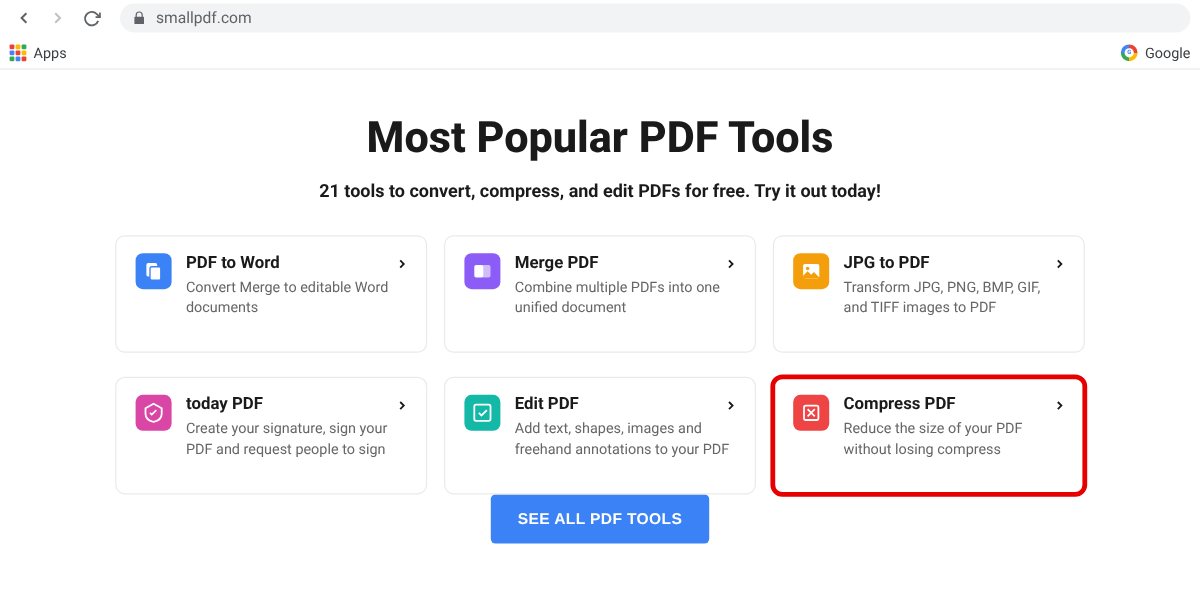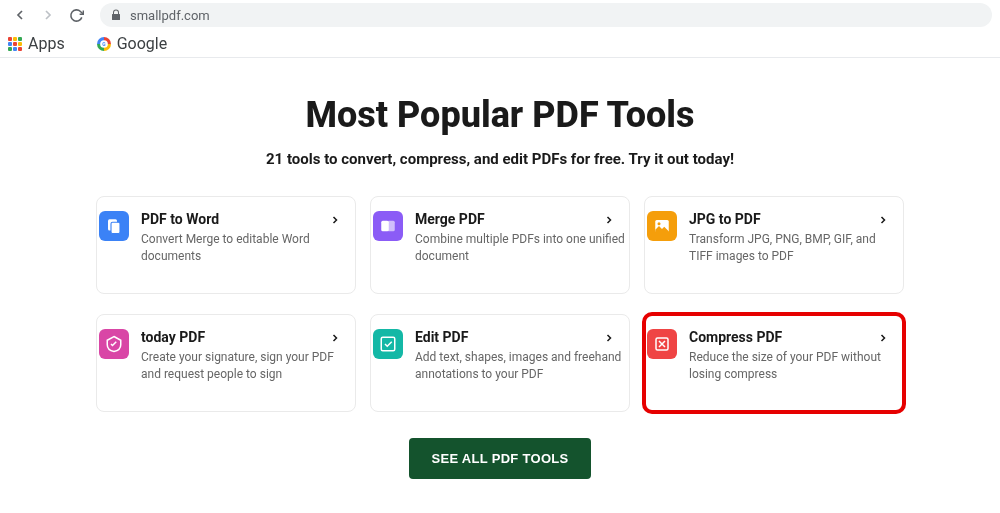--- a/index.html
+++ b/index.html
@@ -40,24 +40,25 @@
       margin-left: 8px;
       color: #5f6368;
       font-size: 13px;
       gap: 8px;
     }
     .bookmark-bar {
       height: 28px;
       display: flex;
       align-items: center;
       padding: 0 8px;
-      gap: 32px;
+      gap: 1px;
       border-bottom: 1px solid #e8eaed;
-      font-size: 16px;
+      font-size: 12px;
       color: #3c4043;
+      justify-content: space-between;
     }
     .bookmark-item {
       display: flex;
       align-items: center;
       gap: 6px;
     }
     .apps-icon {
       width: 14px;
       height: 14px;
       display: grid;
@@ -108,21 +109,21 @@
       width: 800px;
       margin: 0 auto;
       display: grid;
       grid-template-columns: repeat(3, 260px);
       gap: 20px 14px;
       justify-content: center;
     }
     .card {
       border: 1px solid #eaeaea;
       border-radius: 8px;
-      padding: 14px 2px;
+      padding: 14px 16px;
       text-align: left;
       display: flex;
       gap: 12px;
       position: relative;
       min-height: 98px;
       cursor: pointer;
     }
     .card.highlighted {
       outline: 4px solid #e60000;
       outline-offset: -2px;
@@ -149,23 +150,22 @@
       color: #666;
       line-height: 1.4;
     }
     .chevron {
       position: absolute;
       right: 14px;
       top: 14px;
       color: #1a1a1a;
     }
     .see-all {
-      margin-top: 26px;
       display: inline-block;
-      background: #14532d;
+      background: #3b82f6;
       color: #fff;
       font-weight: 700;
       font-size: 13px;
       letter-spacing: 0.3px;
       padding: 13px 22px;
       border-radius: 4px;
       border: none;
       cursor: pointer;
     }
   </style>

